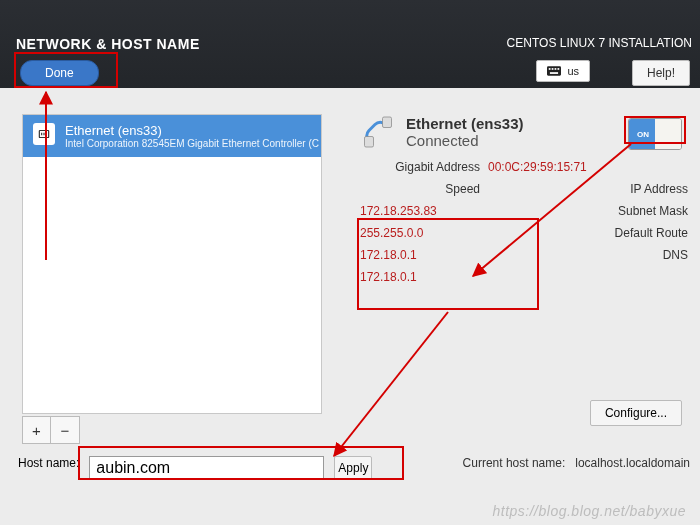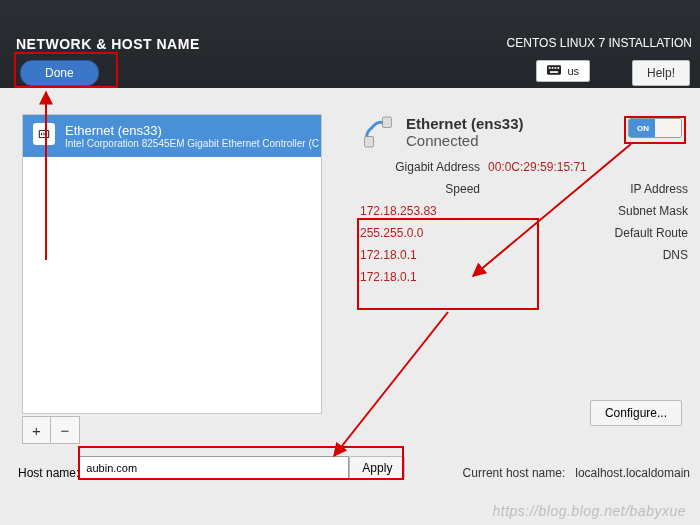--- a/index.html
+++ b/index.html
@@ -3,21 +3,21 @@
 <meta charset="utf-8">
 <style>
   * { box-sizing: border-box; font-family: "Helvetica Neue", Helvetica, Arial, sans-serif; }
   body { margin: 0; padding: 0; width: 700px; height: 525px; background: #ececec; overflow: hidden; position: relative; }
 
   .topbar { background: linear-gradient(#2b2e33, #23262a); color: #fff; height: 88px; position: relative; }
   .topbar .title { position: absolute; left: 16px; top: 36px; font-size: 14px; font-weight: 700; letter-spacing: .5px; }
   .topbar .subtitle { position: absolute; right: 8px; top: 36px; font-size: 12px; font-weight: 400; }
   .topbar .done { position: absolute; left: 20px; top: 60px; background: #3a77c8; color: #fff; font-size: 12px; padding: 5px 24px; border: 1px solid #2a5a9e; border-radius: 12px; cursor: pointer; }
   .topbar .help { position: absolute; right: 10px; top: 60px; background: #f5f5f5; color: #333; font-size: 12px; padding: 5px 14px; border: 1px solid #bbb; border-radius: 2px; cursor: pointer; }
-  .topbar .kbd { position: absolute; right: 110px; top: 60px; background: #fff; color: #222; font-size: 11px; padding: 4px 10px; border: 1px solid #bbb; border-radius: 2px; display: flex; align-items: flex-start; gap: 6px; margin-left: 35px; }
+  .topbar .kbd { position: absolute; right: 110px; top: 60px; background: #fff; color: #222; font-size: 11px; padding: 4px 10px; border: 1px solid #bbb; border-radius: 2px; display: flex; align-items: center; gap: 6px; margin-left: 35px; }
   .topbar .kbd svg { width: 14px; height: 10px; }
 
   .content { position: absolute; top: 100px; left: 0; right: 0; bottom: 0; }
 
   .nic-list { position: absolute; left: 22px; top: 14px; width: 300px; height: 300px; border: 1px solid #c8c8c8; background: #fff; }
   .nic-row { background: #4a90d9; color: #fff; padding: 8px 10px; display: flex; gap: 10px; align-items: flex-start; }
   .nic-row .icon { width: 22px; height: 22px; background: #fff; border-radius: 3px; display: flex; align-items: center; justify-content: center; flex: none; }
   .nic-row .icon svg { width: 14px; height: 14px; }
   .nic-row .labels .l1 { font-size: 13px; }
   .nic-row .labels .l2 { font-size: 10px; opacity: .9; white-space: nowrap; }
@@ -25,33 +25,33 @@
   .addremove { position: absolute; left: 22px; top: 316px; display: flex; border: 1px solid #bbb; background: #f7f7f7; }
   .addremove button { width: 28px; height: 26px; border: none; border-right: 1px solid #bbb; background: #f7f7f7; font-size: 15px; line-height: 1; cursor: pointer; color: #333; }
   .addremove button:last-child { border-right: none; }
 
   .detail { position: absolute; left: 360px; top: 14px; right: 12px; font-size: 12px; color: #333; }
   .detail .head { display: flex; align-items: center; gap: 10px; margin-bottom: 10px; }
   .detail .head .icon { width: 36px; height: 36px; }
   .detail .head .title2 { font-size: 15px; font-weight: 700; }
   .detail .head .status { font-size: 15px; color: #555; }
 
-  .switch { position: absolute; right: 18px; top: 18px; width: 54px; height: 20px; background: #fff; border: 1px solid #999; border-radius: 3px; overflow: hidden; cursor: pointer; }
+  .switch { position: absolute; right: 18px; top: 18px; width: 54px; height: 32px; background: #fff; border: 1px solid #999; border-radius: 3px; overflow: hidden; cursor: pointer; }
   .switch .on { position: absolute; left: 0; top: 0; bottom: 0; width: 28px; background: #4a90d9; color: #fff; font-size: 8px; font-weight: 700; display: flex; align-items: center; justify-content: center; }
   .switch .knob { position: absolute; right: 0; top: 0; bottom: 0; width: 26px; background: #f5f4f0; }
 
   .kv { display: grid; grid-template-columns: 120px 1fr; row-gap: 8px; column-gap: 8px; margin-top: 6px; }
   .kv .k { text-align: right; color: #333; }
   .kv .v { color: #b91c1c; }
 
   .configure { position: absolute; right: 18px; top: 300px; background: #f5f5f5; border: 1px solid #bbb; border-radius: 2px; padding: 5px 14px; font-size: 12px; cursor: pointer; }
 
-  .hostrow { position: absolute; left: 18px; top: 356px; right: 10px; display: flex; align-items: flex-end; font-size: 12px; }
-  .hostrow input { width: 270px; height: 24px; border: 1px solid #999; padding: 0 6px; font-size: 11px; }
-  .hostrow .apply { background: #f5f5f5; border: 1px solid #bbb; border-radius: 2px; padding: 4px 12px; font-size: 12px; cursor: pointer; }
+  .hostrow { position: absolute; left: 18px; top: 356px; right: 10px; display: flex; align-items: flex-start; gap: 10px; font-size: 12px; }
+  .hostrow input { width: 235px; height: 24px; border: 1px solid #999; padding: 0 6px; font-size: 16px; }
+  .hostrow .apply { background: #f5f5f5; border: 1px solid #bbb; border-radius: 2px; padding: 4px 3px; font-size: 12px; cursor: pointer; }
   .hostrow .cur { margin-left: auto; display: flex; gap: 10px; color: #333; }
 
   
   .redbox { position: absolute; border: 2px solid #d40000; pointer-events: none; }
 
   svg.arrow { position: absolute; left: 0; top: 0; width: 700px; height: 525px; pointer-events: none; }
 
   .watermark { position: absolute; right: 14px; bottom: 6px; color: #bdbdbd; font-size: 14px; font-style: italic; letter-spacing: .5px; }
 </style>
 </head>

